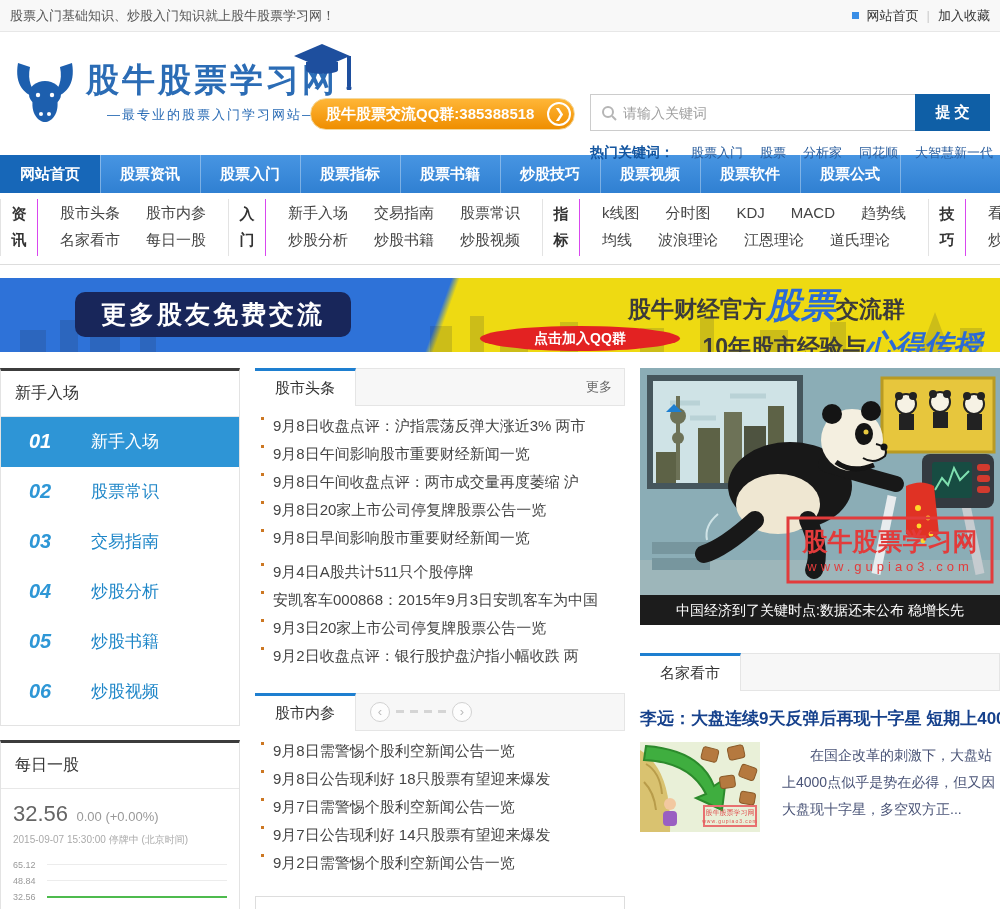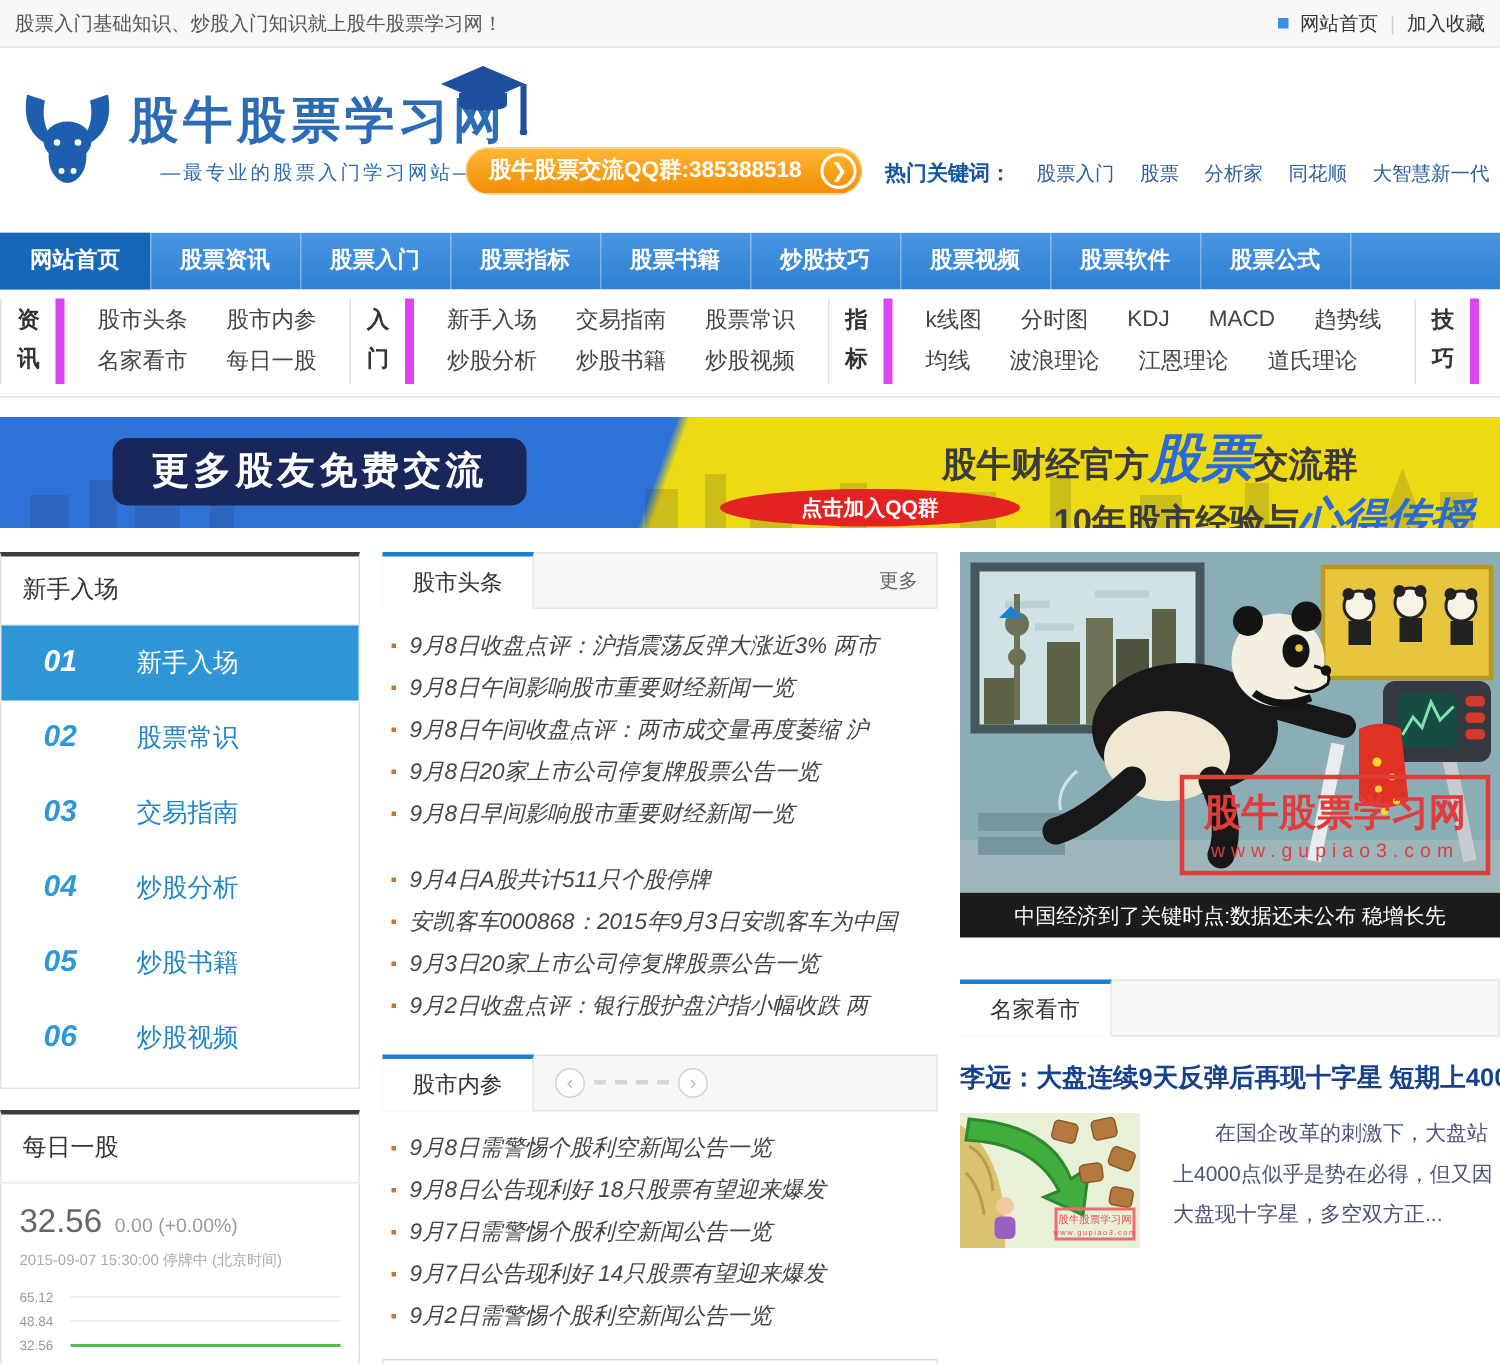--- a/index.html
+++ b/index.html
@@ -48,21 +48,21 @@
 
   
   .nav { height:38px; background:linear-gradient(#4795e2,#3080d2); display:flex; }
   .nav-item { color:#fff; font-size:15px; font-weight:bold; line-height:38px; padding:0 20px;
     box-shadow:1px 0 0 rgba(255,255,255,.35); }
   .nav-item.active { background:#1767b8; }
 
   
   .subnav { display:flex; border-bottom:1px solid #ddd; padding:6px 0 8px; background:#fff; }
   .sn-group { display:flex; }
-  .sn-label { border-left:1px solid #e3e3e3; border-right:6px solid #d946ef; padding:2px 10px;
+  .sn-label { border-left:1px solid #e3e3e3; border-right:1px solid #d946ef; padding:2px 10px;
     display:flex; align-items:flex-start; }
   .sn-label span { display:block; width:16px; font-size:15px; font-weight:bold; color:#333;
     word-break:break-all; line-height:1.75; text-align:center; }
   .sn-rows { display:flex; flex-direction:column; justify-content:center; gap:8px; padding:0 22px; }
   .sn-row { display:flex; gap:26px; }
   .sn-row a { font-size:15px; color:#444; white-space:nowrap; }
 
   
   .banner { position:relative; height:74px; margin-top:13px; overflow:hidden; cursor:pointer;
     background:linear-gradient(110deg,#2e72d8 0%,#2e72d8 44%,#eeda12 44.8%,#eeda12 100%); }
@@ -108,22 +108,22 @@
   
   .tab-head { height:38px; border:1px solid #e5e5e5; background:#f7f7f7; display:flex; align-items:stretch; }
   .tab-on { background:#fff; border-top:3px solid #1e7fd0; border-right:1px solid #e5e5e5;
     margin:-1px 0 -1px -1px; padding:0 20px; font-size:15px; color:#333; display:flex; align-items:center; cursor:pointer; }
   .more-link { margin-left:auto; align-self:center; padding-right:12px; font-size:13px; color:#666; }
   .carousel { display:flex; align-items:center; gap:6px; margin-left:14px; }
   .c-btn { width:20px; height:20px; border:1px solid #d2d2d2; border-radius:50%; color:#bbb;
     font-size:13px; line-height:17px; text-align:center; cursor:pointer; background:#fdfdfd; }
   .c-dot { width:8px; height:3px; background:#d5d5d5; display:inline-block; cursor:pointer; }
   .news-list { padding:11px 2px 6px; }
-  .news-list.second { padding-top:0; margin-top:10px; }
-  .news-list li { height:28px; display:flex; align-items:center; white-space:nowrap; overflow:hidden; cursor:pointer;font-style:italic; }
+  .news-list.second { padding-top:0; }
+  .news-list li { height:28px; display:flex; white-space:nowrap; overflow:hidden; cursor:pointer; }
   .dot-icon { width:3px; height:3px; background:#cc7722; margin:0 9px 0 4px; flex:none; }
   .news-list a { font-size:15px; color:#444; }
   .nbox2 { margin-top:12px; }
   .tags-box { margin-top:8px; border:1px solid #ddd; padding:11px 12px; display:flex; gap:13px;
     font-size:15px; white-space:nowrap; }
 
   
   .rtabs { height:36px; border-bottom:3px solid #1e7fd0; display:flex; gap:37px; padding-left:14px;
     position:relative; margin-bottom:12px; }
   .rtab { font-size:16px; font-weight:bold; color:#333; line-height:30px; cursor:pointer; }
@@ -178,20 +178,28 @@
       </svg>
     </div>
   </div>
 
   <div class="qq-badge">
     <span>股牛股票交流QQ群:385388518</span>
     <span class="qq-arrow">❯</span>
   </div>
 
   <div class="search-area">
+    <div class="search-box">
+      <svg width="16" height="16">
+        <circle cx="7" cy="7" r="5" stroke="#b5b5b5" fill="none" stroke-width="2"></circle>
+        <line x1="11" y1="11" x2="15" y2="15" stroke="#b5b5b5" stroke-width="2"></line>
+      </svg>
+      <input type="text" placeholder="请输入关键词" style="">
+      <button class="submit-btn">提 交</button>
+    </div>
     <div class="hot-row">
       <span class="hot-label">热门关键词：</span>
       <span class="hot-kws">
 
       <a>股票入门</a>
           <a>股票</a>
           <a>分析家</a>
           <a>同花顺</a>
           <a>大智慧新一代</a>
         </span>

